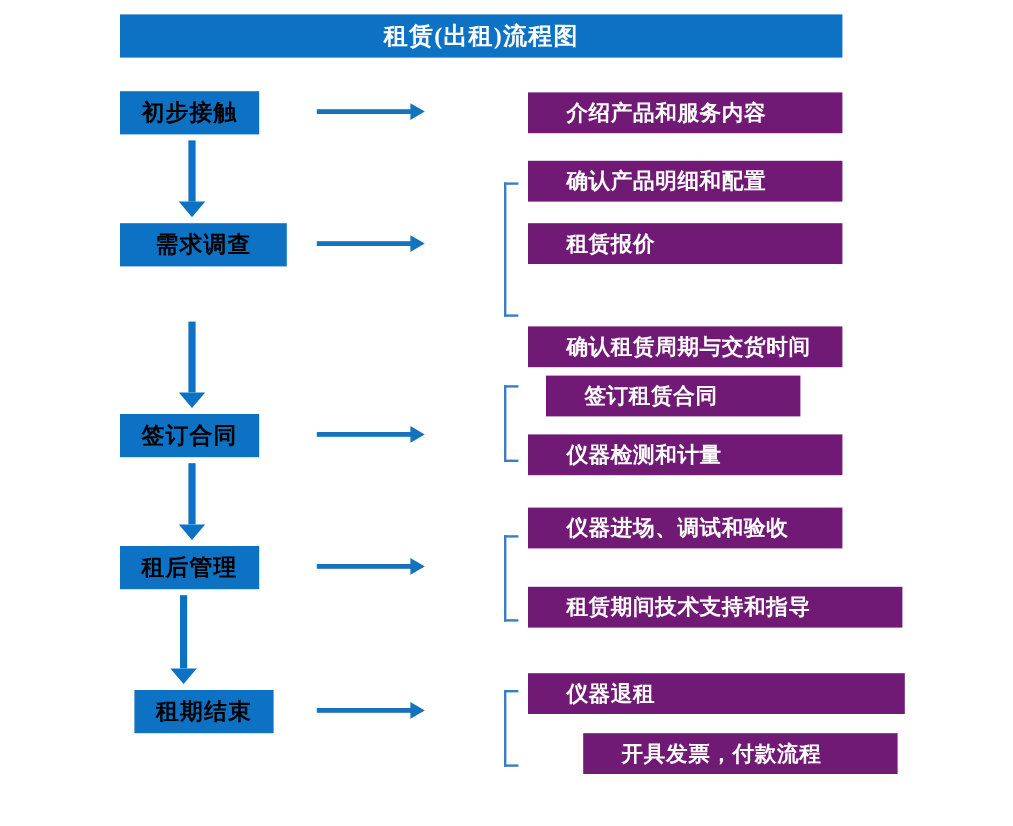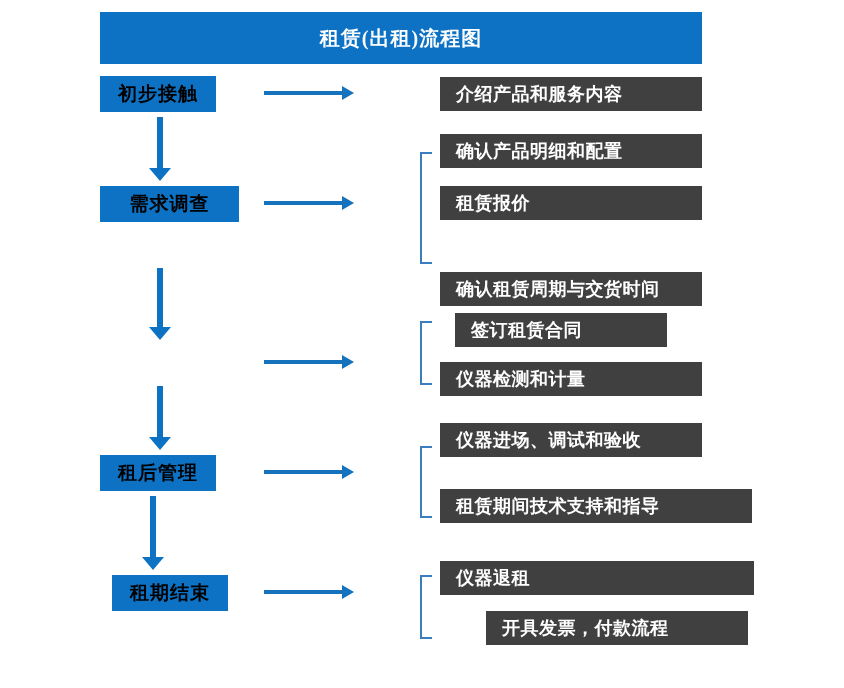--- a/index.html
+++ b/index.html
@@ -16,21 +16,21 @@
     width: 844px;
     height: 688px;
     background: #ffffff;
     overflow: hidden;
   }
   .title-bar {
     position: absolute;
     left: 100px;
     top: 12px;
     width: 602px;
-    height: 52px;
+    height: 36px;
     background: #0d72c4;
     color: #ffffff;
     display: flex;
     align-items: center;
     justify-content: center;
     font-size: 20px;
     font-weight: bold;
     letter-spacing: 1px;
   }
   .stage-box {
@@ -40,29 +40,29 @@
     display: flex;
     align-items: center;
     justify-content: center;
     font-size: 19px;
     font-weight: bold;
     letter-spacing: 1px;
     box-sizing: border-box;
   }
   .detail-box {
     position: absolute;
-    background: #404040;
+    background: #701a75;
     color: #ffffff;
     display: flex;
     align-items: center;
     justify-content: flex-start;
     font-size: 18px;
     font-weight: bold;
     letter-spacing: 0.5px;
-    padding-left: 16px;
+    padding-left: 32px;
     box-sizing: border-box;
     height: 34px;
   }
   
   .v-arrow {
     position: absolute;
     width: 22px;
   }
   .v-arrow .shaft {
     position: absolute;
@@ -116,20 +116,21 @@
 <body>
 
 <div id="flow-root">
 
   <div class="title-bar">租赁(出租)流程图</div>
 
   <div class="stage-box" style="left:100px; top:76px; width:116px; height:36px;">初步接触</div>
 
   <div class="stage-box" style="left:100px; top:186px; width:139px; height:36px;">需求调查</div>
 
+  <div class="stage-box" style="left:100px; top:345px; width:116px; height:36px;">签订合同</div>
 
   <div class="stage-box" style="left:100px; top:455px; width:116px; height:36px;">租后管理</div>
 
   <div class="stage-box" style="left:112px; top:575px; width:116px; height:36px;">租期结束</div>
 
   <div class="v-arrow" style="left:149px; top:117px; height:64px;">
     <div class="shaft" style="height:51px;"></div>
     <div class="head" style="top:51px;"></div>
   </div>
 

